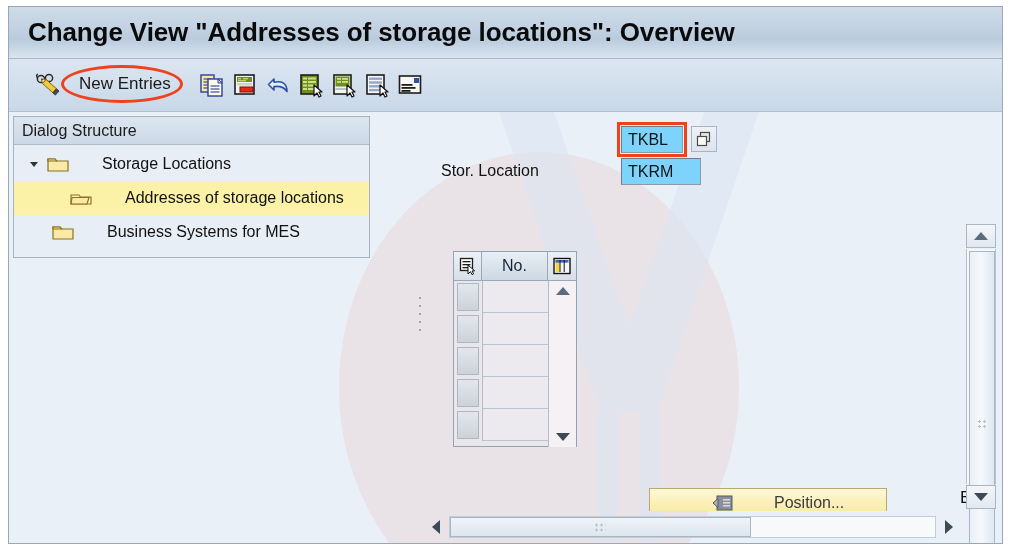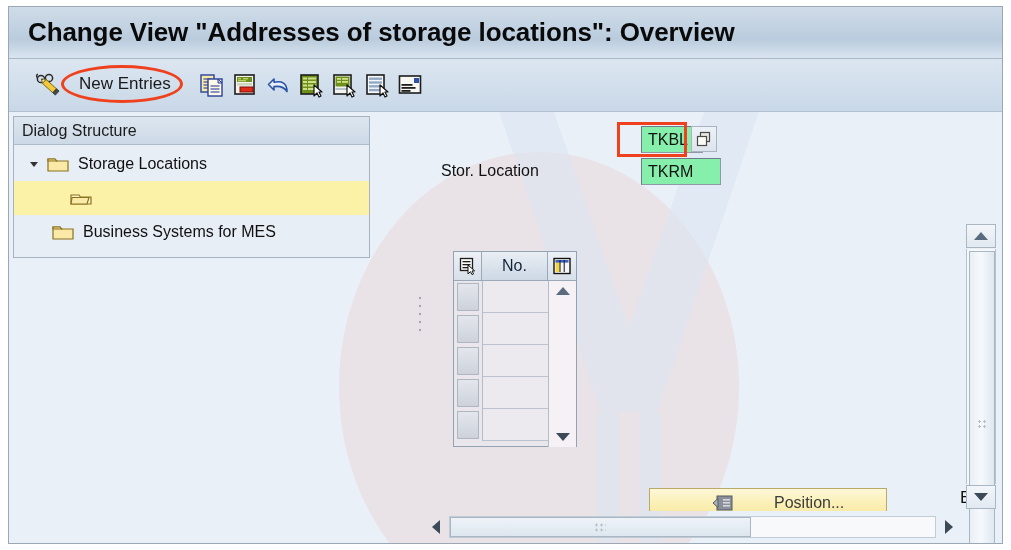--- a/index.html
+++ b/index.html
@@ -136,21 +136,21 @@
   .tree-row.selected { background: #fbf2a8; }
   .tree-indent-1 { padding-left: 12px; }
   .tree-indent-2 { padding-left: 56px; }
   .tree-indent-2b { padding-left: 38px; }
   .twisty {
     width: 16px; height: 16px; margin-right: 5px;
     display:flex; align-items:center; justify-content:center;
   }
   .twisty svg { display:block; }
   .folder-ico { width: 22px; height: 18px; margin-right: 9px; flex: none; }
-  .tree-label { white-space: nowrap; }
+  .tree-label { white-space: nowrap; margin-left: 24px; }
 
   
   .splitter {
     position: absolute;
     left: 406px; top: 4px;
     width: 10px; bottom: 36px;
     background: transparent;
     cursor: col-resize;
   }
   .splitter-grip {
@@ -168,32 +168,31 @@
     right: 6px; bottom: 32px;
     background: transparent;
     overflow: hidden;
   }
 
   .field-row { position: absolute; display:flex; align-items:center; }
   .field-label {
     font-size: 16px; color: #121212; white-space: nowrap;
   }
   .sap-input {
-    background: #86efac;
+    background: #7dd3fc;
     border: 1px solid #8e9aa8;
     border-top-color: #6e7b89;
     border-left-color: #6e7b89;
     font-size: 16px;
     color: #121212;
     padding: 2px 6px;
     font-family: "Liberation Sans", sans-serif;
     box-sizing: border-box;
     height: 27px;
     line-height: 21px;
-    margin-left: 20px;
   }
   .annot-box {
     position: absolute;
     border: 3px solid #f0411f;
     pointer-events: none;
     box-sizing: border-box;
   }
   .multi-sel-btn {
     width: 26px; height: 26px;
     background: linear-gradient(to bottom,#eef2f7,#dde4ec);
@@ -553,20 +552,21 @@
             <span class="tree-label">Storage Locations</span>
           </div>
 
           <div class="tree-row tree-indent-2 selected">
             <span class="folder-ico">
               <svg width="22" height="18" viewBox="0 0 22 18">
                 <path d="M1,6 L9,6 L10.5,8 L21,8 L21,15 L1,15 Z" fill="#fdf3c9" stroke="#8a7320" stroke-width="1.2"></path>
                 <path d="M2,8.5 L19,8.5 L17,15 L1,15 Z" fill="#fbe9a8" stroke="#8a7320" stroke-width="1.2"></path>
               </svg>
             </span>
+            <span class="tree-label">Addresses of storage locations</span>
           </div>
 
           <div class="tree-row tree-indent-2b">
             <span class="folder-ico">
               <svg width="22" height="18" viewBox="0 0 22 18">
                 <path d="M1,4 L8,4 L9.6,6 L21,6 L21,16 L1,16 Z" fill="#fbe9a8" stroke="#8a7320" stroke-width="1.2"></path>
                 <path d="M1,4 L8,4 L9.6,6 L1,6 Z" fill="#f6dd86" stroke="#8a7320" stroke-width="1.2"></path>
               </svg>
             </span>
             <span class="tree-label">Business Systems for MES</span>

